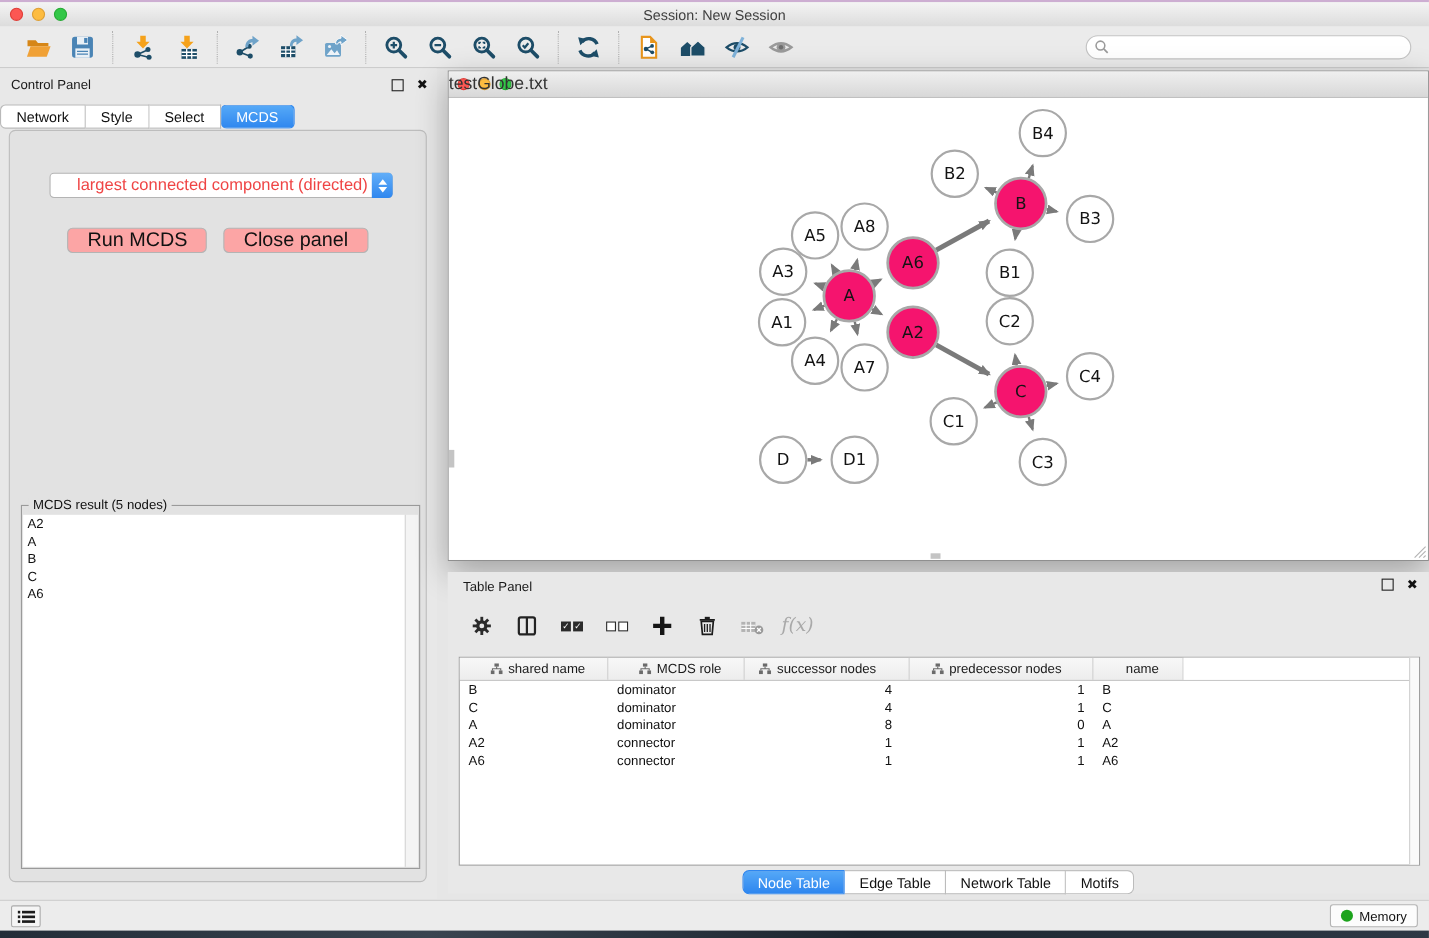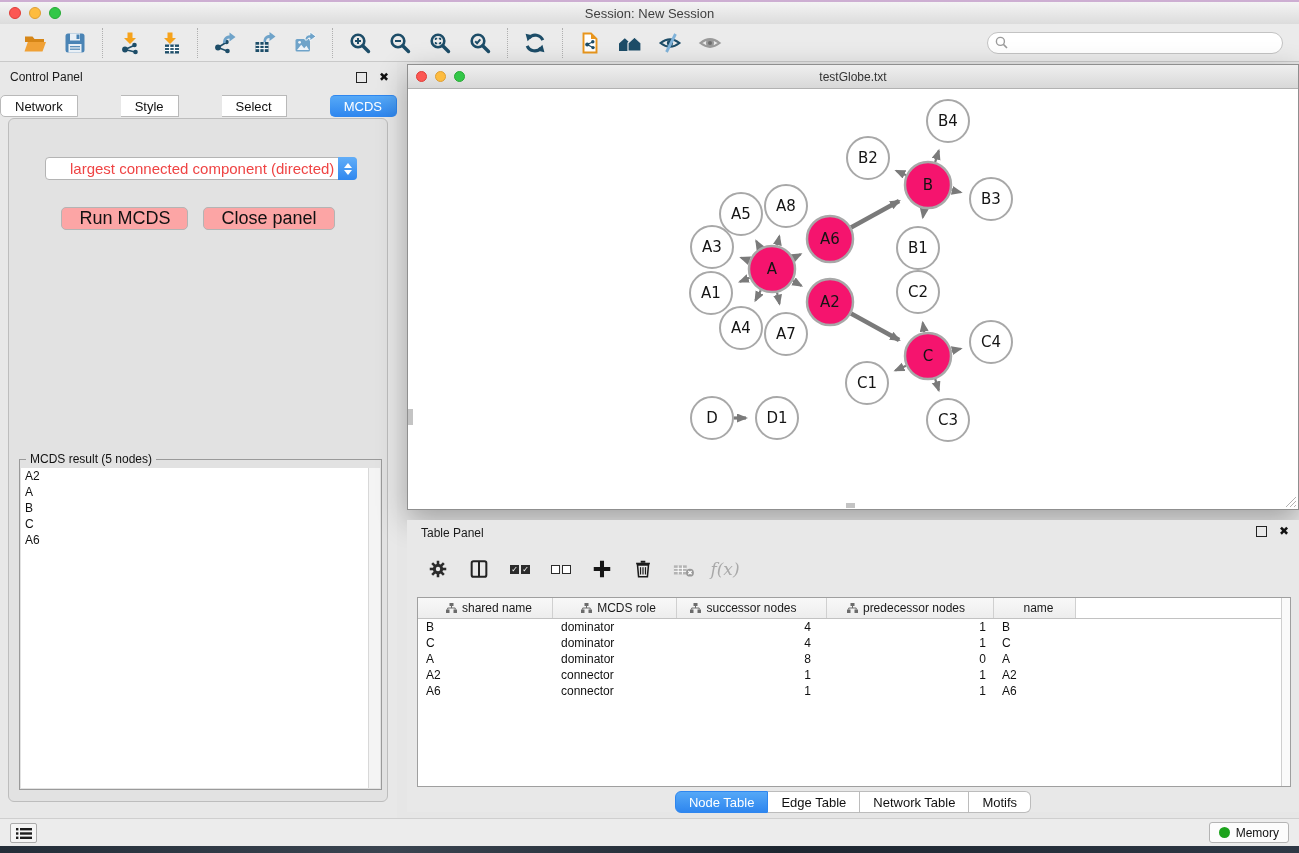--- a/index.html
+++ b/index.html
@@ -29,21 +29,21 @@
   .tb-search input { border:none; outline:none; background:transparent; font-size:12px; width:260px; margin-left:5px; font-family:inherit; }
 
   
   .control-panel { position:absolute; left:0; top:62px; width:397px; height:756px; background:#e8e8e8; }
   .panel-head { position:absolute; left:10px; right:8px; top:7px; height:16px; display:flex; align-items:center; }
   .panel-title { font-size:12px; color:#1a1a1a; }
   .panel-head .spacer { flex:1; }
   .float-box { width:11px; height:11px; border:1.5px solid #222; margin-right:12px; cursor:pointer; }
   .close-x { font-size:12px; font-weight:bold; color:#111; cursor:pointer; line-height:11px; }
 
-  .cp-tabs { position:absolute; top:33px; left:0; right:0; display:flex; justify-content:space-between; }
+  .cp-tabs { position:absolute; top:33px; left:0; right:0; display:flex; justify-content:flex-start; }
   .cp-tabs .seg { height:22px; padding:0 14px; background:#fff; border:1px solid #b9b9b9; border-left:none;
     font-size:13px; color:#111; display:flex; align-items:center; cursor:pointer; }
   .cp-tabs .seg:first-child { border-left:1px solid #b9b9b9; border-radius:5px 0 0 5px; }
   .cp-tabs .seg:last-child { border-radius:0 5px 5px 0; }
   .cp-tabs .seg.sel { background:linear-gradient(#56a9f7,#2f87ef); color:#fff; border-color:#2f87ef; border-radius:5px; }
 
   .cp-content { position:absolute; left:8px; right:9px; top:56px; bottom:16px; background:#e2e2e2;
     border:1px solid #bdbdbd; border-radius:6px; }
   .opt-label { position:absolute; top:15px; left:0; right:0; text-align:center; font-size:13px; color:#111; }
   .dropdown { position:absolute; top:38px; left:36px; width:312px; height:23px; background:#fff;
@@ -63,21 +63,21 @@
   .result-scroll { position:absolute; right:1px; top:8px; bottom:1px; width:12px; background:#f4f4f4; border-left:1px solid #d8d8d8; }
   .list-item { font-size:12px; color:#111; line-height:16px; padding-left:4px; cursor:default; }
 
   
   .net-window { position:absolute; left:407px; top:64px; width:892px; height:446px;
     border:1px solid #8f8f8f; background:#fff; box-shadow:0 10px 28px rgba(0,0,0,0.30); }
   .net-titlebar { position:absolute; left:0; top:0; right:0; height:24px;
     background:linear-gradient(#efefef,#d8d8d8); border-bottom:1px solid #b2b2b2; display:flex; align-items:center; }
   .net-titlebar .lights { margin-left:8px; }
   .net-titlebar .light { width:11px; height:11px; }
-  .net-title { position:absolute; left:0; right:0; text-align:center; font-size:12px; color:#333; }
+  .net-title { position:absolute; left:0; right:0; text-align:left; font-size:16px; color:#333; }
   .net-canvas { position:absolute; left:0; top:24px; right:0; bottom:0; background:#fff; overflow:hidden; }
   .scroll-mark-v { position:absolute; left:0; top:344px; width:5px; height:16px; background:#c4c4c4; }
   .scroll-mark-h { position:absolute; left:438px; bottom:1px; width:9px; height:5px; background:#c4c4c4; }
   .resize-grip { position:absolute; right:1px; bottom:1px; }
 
   
   .table-panel { position:absolute; left:407px; top:520px; width:892px; height:292px; background:#e8e8e8; }
   .tp-head { position:absolute; left:14px; right:10px; top:6px; height:16px; display:flex; align-items:flex-start; }
   .tp-toolbar { position:absolute; left:18px; top:32px; height:34px; display:flex; align-items:center; gap:15px; }
   .tp-btn { width:26px; height:26px; display:flex; align-items:center; justify-content:center; cursor:pointer; }

